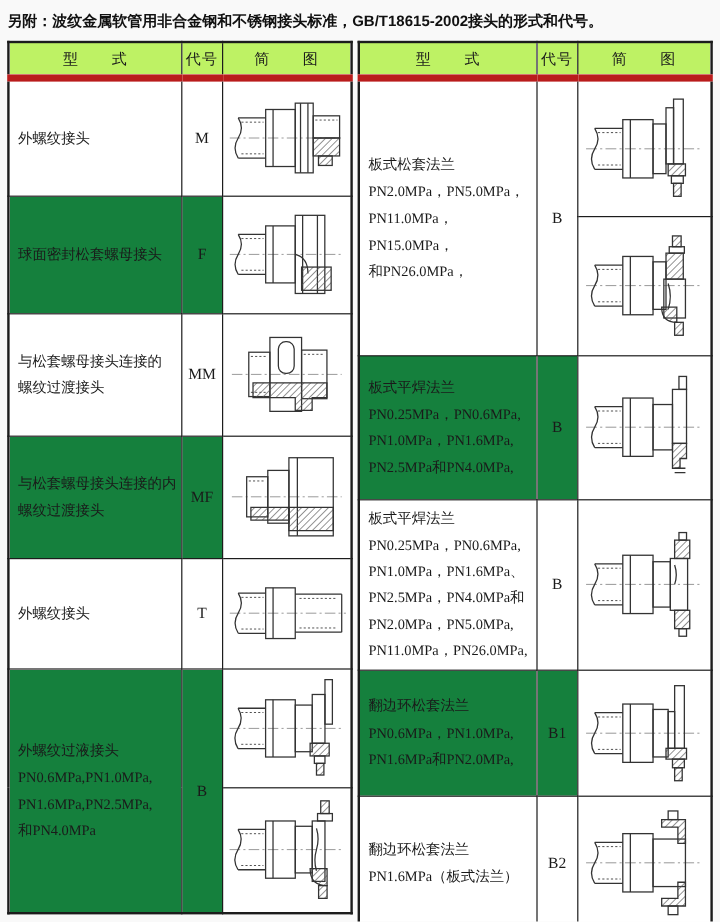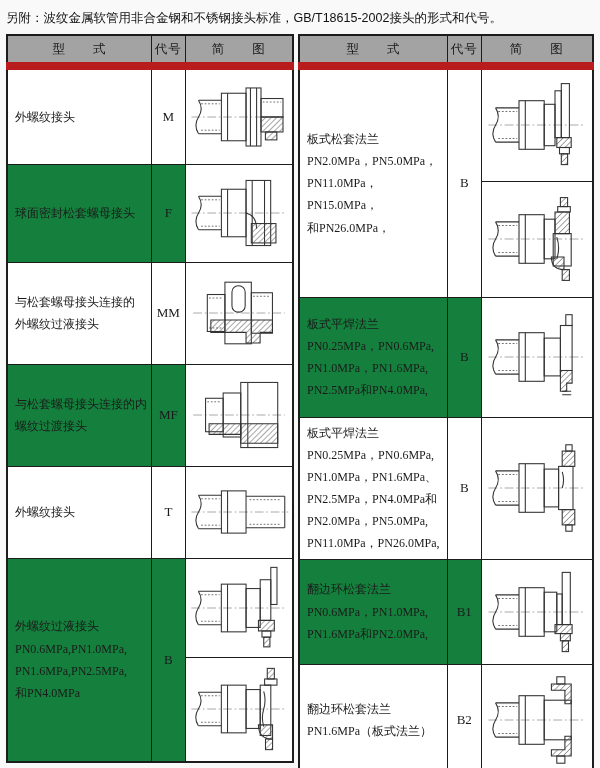--- a/index.html
+++ b/index.html
@@ -2,29 +2,29 @@
 <html><head>
 <meta charset="utf-8">
 <style>
   html,body{margin:0;padding:0;}
   body{
     width:600px;height:768px;background:#f9f9f9;overflow:hidden;
     font-family:"Liberation Serif","DejaVu Serif",serif;color:#1a1a1a;
   }
   .page-title{
     font-family:"Liberation Sans","DejaVu Sans",sans-serif;
-    font-weight:normal;font-size:12.5px;color:#111;
+    font-weight:bold;font-size:12.5px;color:#111;
     padding:10px 8px 7px 6px;white-space:nowrap;
   }
   .tables{display:flex;gap:4px;padding:0 6px;align-items:stretch;}
   table{border-collapse:collapse;table-layout:fixed;height:722px;border:2px solid #1c1c1c;background:#fff;}
   th,td{border:1px solid #1c1c1c;padding:0;overflow:hidden;}
   thead th{
-    background:#a3a3a3;font-weight:normal;font-size:12.5px;height:26px;
-    text-align:center;border-bottom:8px solid #b91c1c;letter-spacing:1px;
+    background:#bef264;font-weight:normal;font-size:12.5px;height:26px;
+    text-align:center;border-bottom:6px solid #b91c1c;letter-spacing:1px;
   }
   td.type{
     font-size:12px;line-height:1.85;text-align:left;vertical-align:middle;
     padding:4px 4px 4px 7px;white-space:pre-line;
   }
   td.code{text-align:center;vertical-align:middle;font-size:13px;}
   td.diag{text-align:center;vertical-align:middle;background:#fff;}
   .yellow{background:#15803d;}
   svg.d{display:block;margin:0 auto;}
   .d *{stroke:#333;fill:none;stroke-width:1.2;}
@@ -94,21 +94,21 @@
               <path d="M47,23 v54"></path>
             <rect x="68" y="13" width="28" height="74"></rect>
               <path d="M75,13 v74 M89,13 v74"></path>
             <path d="M68,50 q12,3 12,18"></path>
             <rect class="f" x="74" y="62" width="28" height="22"></rect>
           </svg>
         </td>
       </tr>
       <tr style="height:102px">
         <td class="type">与松套螺母接头连接的
-外螺纹过液接头</td>
+螺纹过渡接头</td>
         <td class="code">MM</td>
         <td class="diag">
           <svg class="d" width="106" height="88" viewBox="0 0 120 100">
             <path class="cl" d="M8,50 h104" stroke-dasharray="10,3,2,3"></path>
             <rect x="24" y="29" width="20" height="42"></rect>
             <path class="dt" d="M26,33 h16 M26,67 h16" stroke-dasharray="2,2"></path>
             <rect x="44" y="15" width="30" height="70"></rect>
             <rect x="52" y="19" width="15" height="30" rx="7"></rect>
             <rect x="74" y="27" width="24" height="46"></rect>
             <path class="dt" d="M76,31 h20" stroke-dasharray="2,2"></path>

